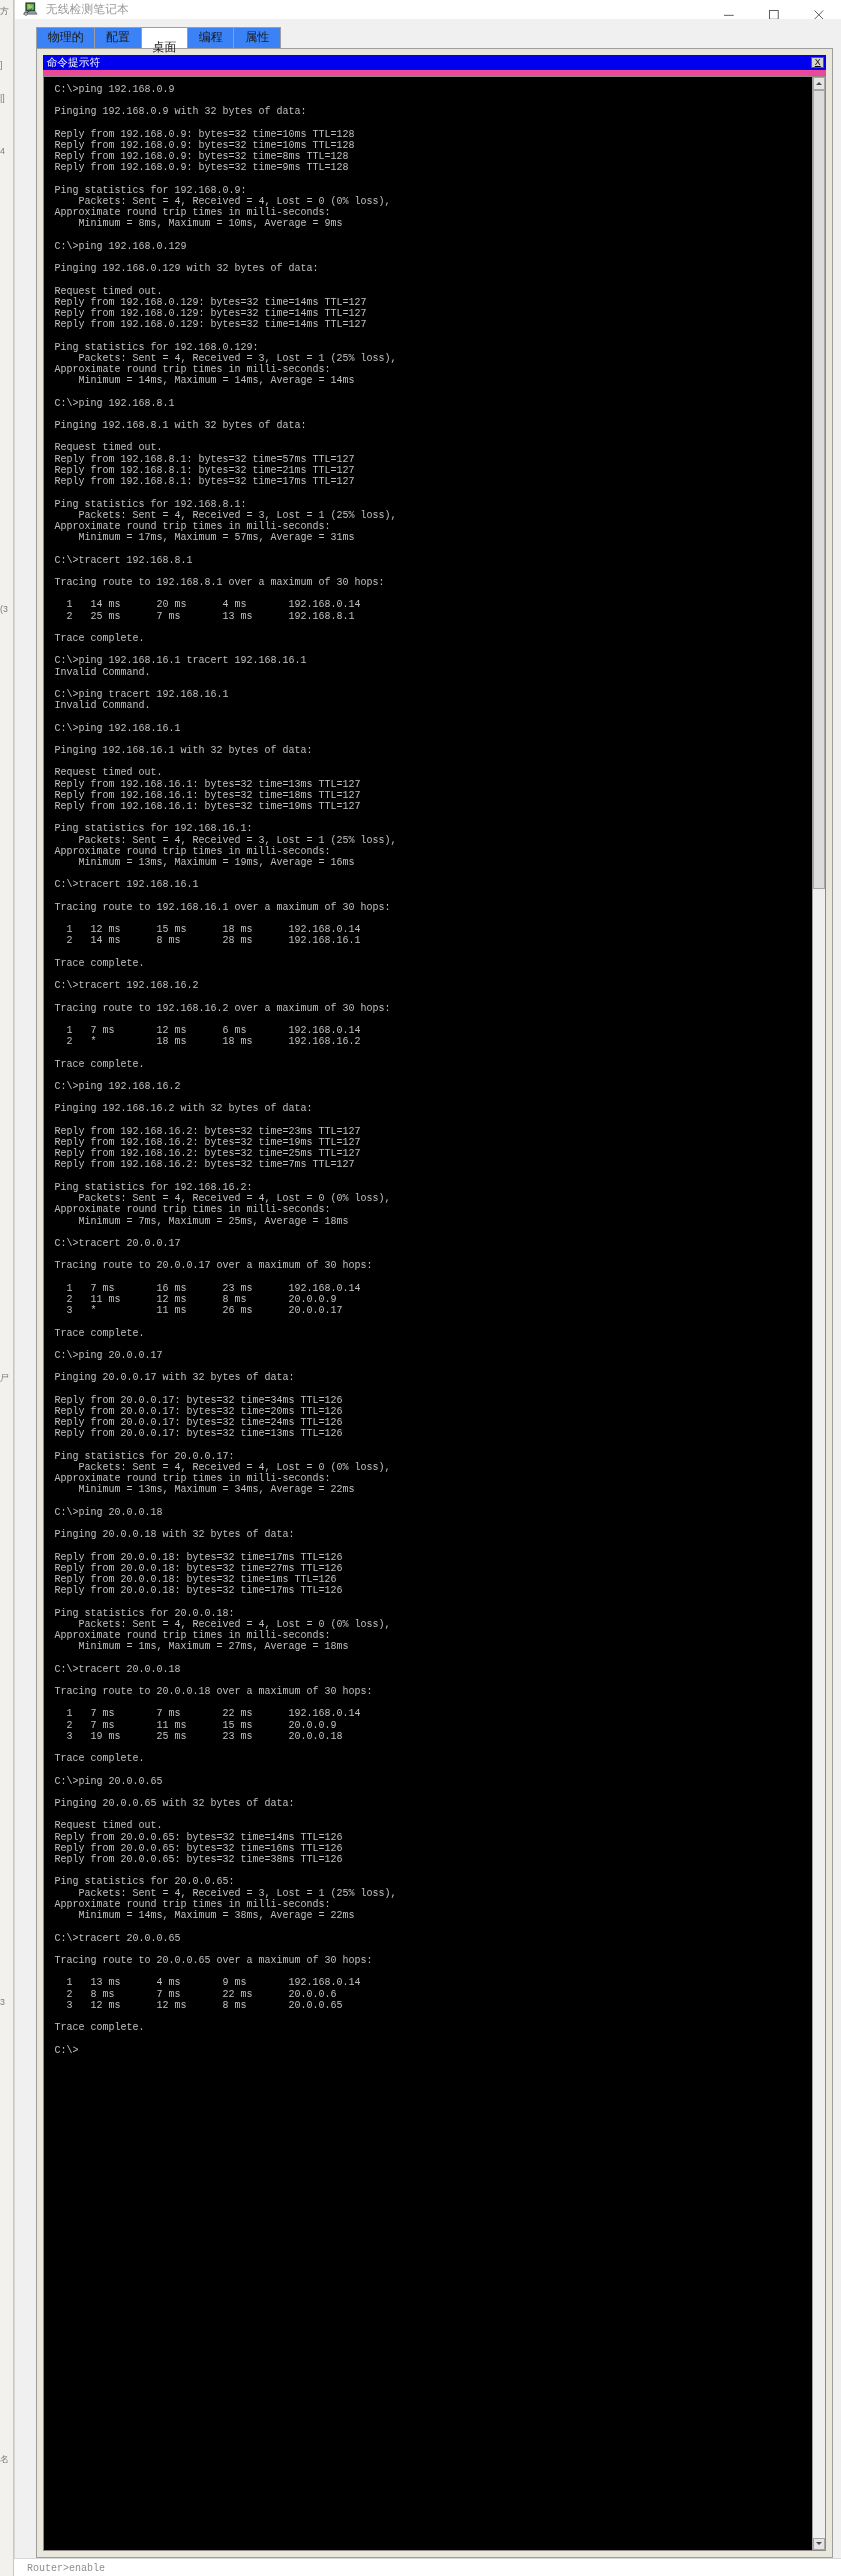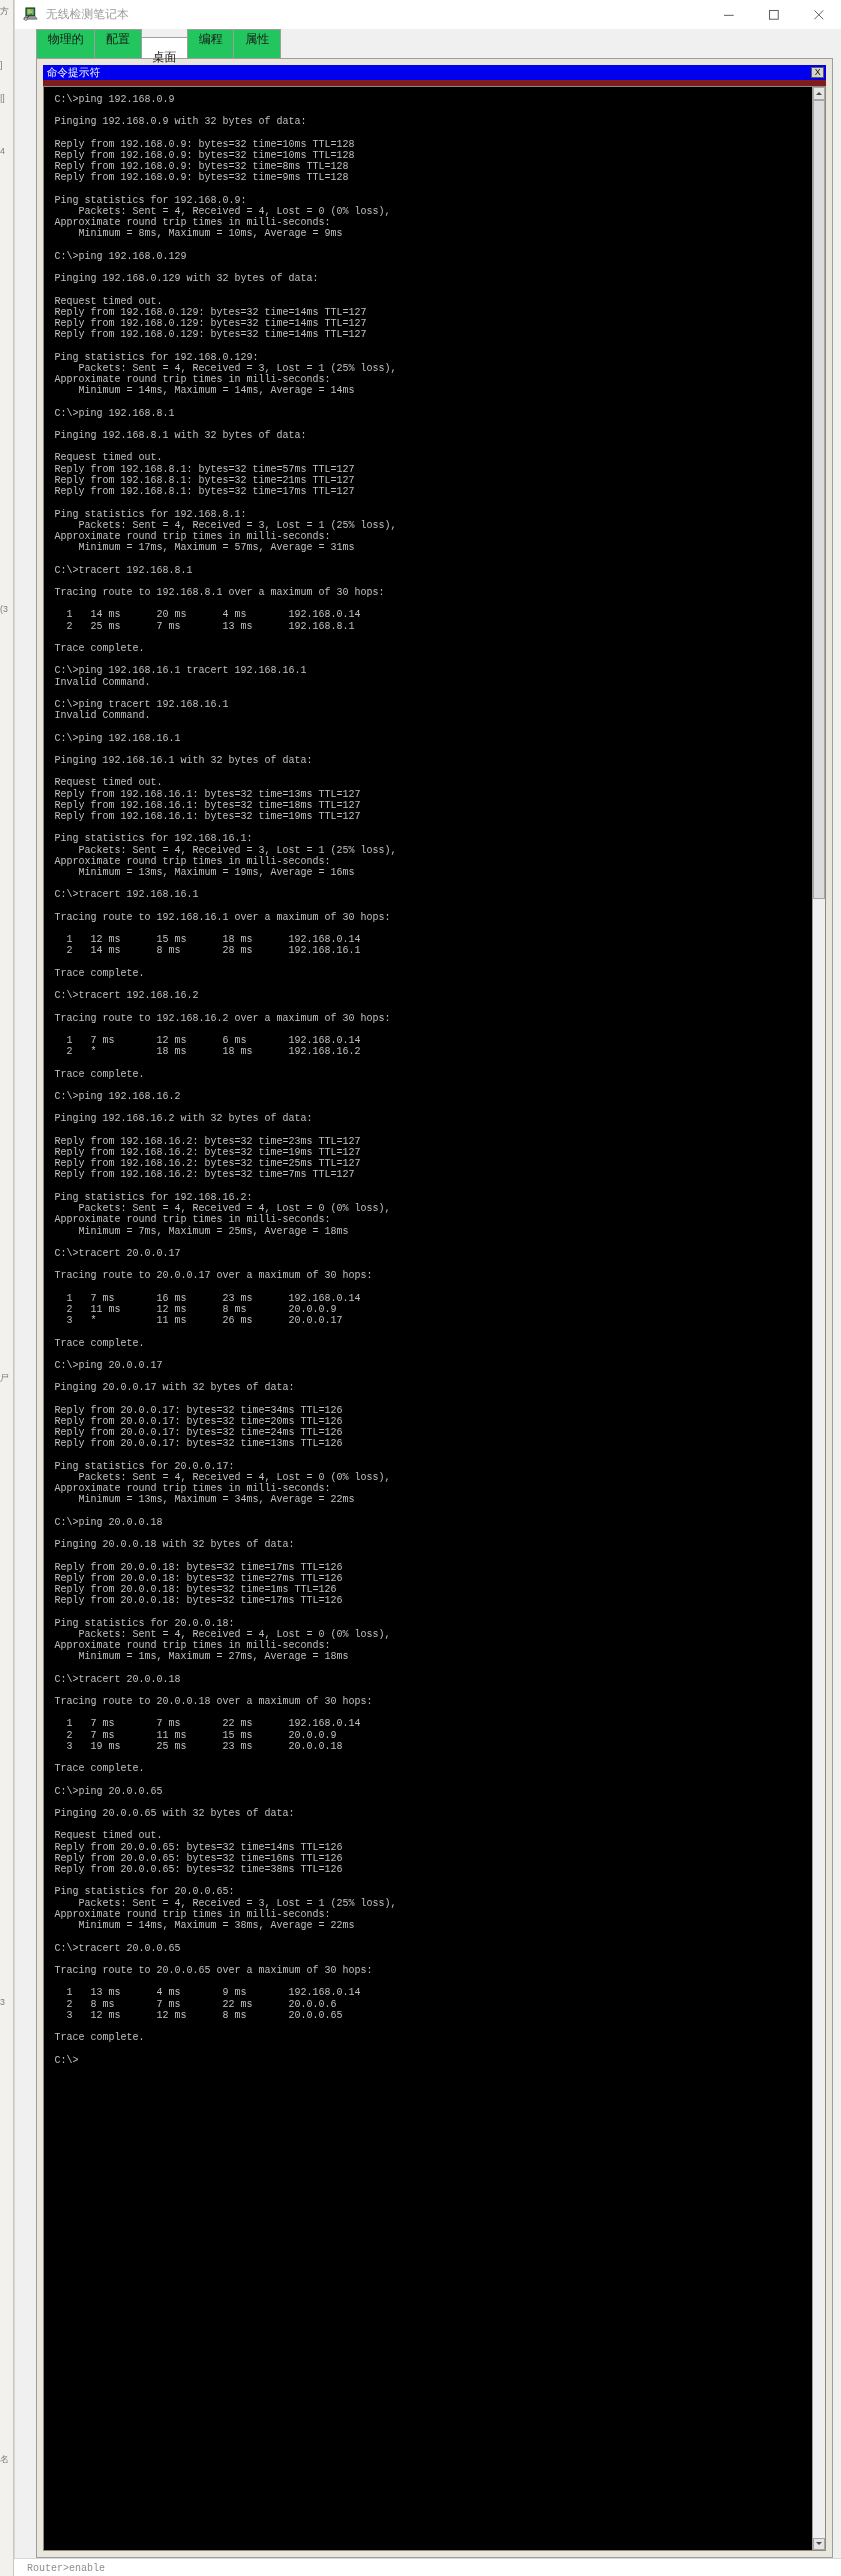--- a/index.html
+++ b/index.html
@@ -53,21 +53,21 @@
     width: 828px; height: 2559px;
     background: #f0f0f0;
     border: 1px solid #d8d8d8;
     border-top: none; border-right: none;
     display: flex;
     flex-direction: column;
   }
 
   
   .titlebar {
-    height: 29px;
+    height: 19px;
     background: #ffffff;
     border-bottom: 1px solid #ffffff;
     display: flex;
     align-items: center;
     flex: 0 0 auto;
     position: relative;
   }
   .title-icon {
     margin-left: 8.8px;
     width: 15.6px; height: 15.6px;
@@ -115,27 +115,27 @@
     display: flex;
     align-items: flex-end;
     height: 21.4px;
   }
   .tab {
     font-size: 12px;
     color: #1a1a1a;
     padding: 1.9px 10.7px 2.9px 10.7px;
     border: 1px solid #9e9e9e;
     border-bottom: none;
-    background: #22c55e;
+    background: #3b82f6;
     margin-right: -1px;
     line-height: 14.6px;
     white-space: nowrap;
     cursor: default;
     position: relative;
-    height: 29px;
+    height: 21px;
   }
   .tab.active {
     background: #ffffff;
     height: 21.4px;
     z-index: 3;
     padding-top: 12px;
   }
 
   
   .panel {
@@ -150,21 +150,22 @@
     flex-direction: column;
     min-height: 0;
   }
 
   
   .app {
     flex: 1 1 auto;
     display: flex;
     flex-direction: column;
     min-height: 0;
-    background: #7f1d1d;
+    background: #ec4899;
+    text-decoration: underline;
   }
   .app-title {
     height: 15.6px;
     background: #0000ee;
     display: flex;
     align-items: center;
     justify-content: space-between;
     padding: 0 1.9px 0 3.9px;
     flex: 0 0 auto;
   }

